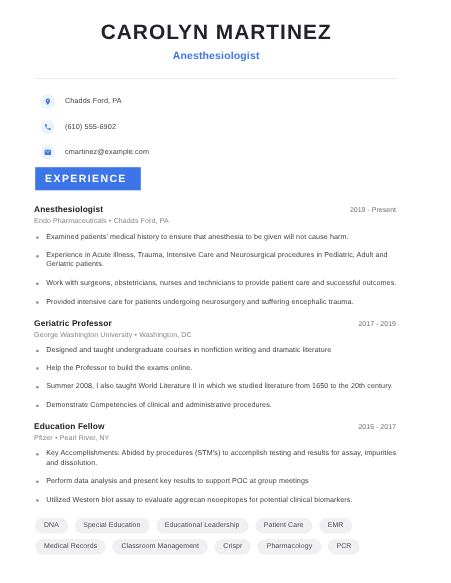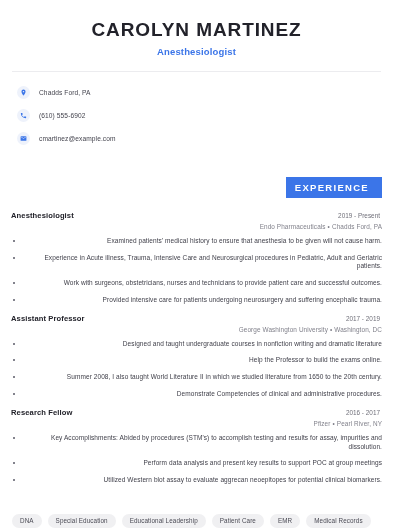--- a/index.html
+++ b/index.html
@@ -11,21 +11,21 @@
     width: 410px;
     height: 530px;
     font-family: "Liberation Sans", sans-serif;
     color: #2b2b33;
     overflow: hidden;
   }
   .page {
     width: 393px;
     height: 530px;
     box-sizing: border-box;
-    padding: 0 11px;
+    padding: 0 31px;
     position: relative;
   }
 
   
   .header {
     text-align: center;
     padding-top: 19px;
   }
   .name {
     font-size: 19px;
@@ -70,21 +70,21 @@
     margin-right: 9px;
   }
   .c-icon svg { display: block; }
   .c-text {
     font-size: 6.6px;
     color: #44444e;
     letter-spacing: 0.1px;
   }
 
   
-  .section { margin-top: 29px; text-align: right; }
+  .section { margin-top: 4px; }
   .banner {
     display: inline-block;
     background: #3b75e8;
     color: #ffffff;
     font-size: 9.5px;
     font-weight: bold;
     letter-spacing: 1.3px;
     padding: 5px 13px 5px 9px;
     margin-left: 1px;
   }
@@ -218,37 +218,37 @@
         <ul class="bullets">
           <li>Examined patients' medical history to ensure that anesthesia to be given will not cause harm.</li>
           <li>Experience in Acute illness, Trauma, Intensive Care and Neurosurgical procedures in Pediatric, Adult and Geriatric patients.</li>
           <li>Work with surgeons, obstetricians, nurses and technicians to provide patient care and successful outcomes.</li>
           <li>Provided intensive care for patients undergoing neurosurgery and suffering encephalic trauma.</li>
         </ul>
       </div>
 
       <div class="job">
         <div class="job-head">
-          <span class="job-title">Assistant Professor</span>
+          <span class="job-title">Geriatric Professor</span>
           <span class="job-dates">2017 - 2019</span>
         </div>
         <div class="job-sub">
           <span>George Washington University</span><span class="sep">•</span><span>Washington, DC</span>
         </div>
         <ul class="bullets">
           <li>Designed and taught undergraduate courses in nonfiction writing and dramatic literature</li>
           <li>Help the Professor to build the exams online.</li>
           <li>Summer 2008, I also taught World Literature II in which we studied literature from 1650 to the 20th century.</li>
           <li>Demonstrate Competencies of clinical and administrative procedures.</li>
         </ul>
       </div>
 
       <div class="job">
         <div class="job-head">
-          <span class="job-title">Research Fellow</span>
+          <span class="job-title">Education Fellow</span>
           <span class="job-dates">2016 - 2017</span>
         </div>
         <div class="job-sub">
           <span>Pfizer</span><span class="sep">•</span><span>Pearl River, NY</span>
         </div>
         <ul class="bullets">
           <li>Key Accomplishments: Abided by procedures (STM's) to accomplish testing and results for assay, impurities and dissolution.</li>
           <li>Perform data analysis and present key results to support POC at group meetings</li>
           <li>Utilized Western blot assay to evaluate aggrecan neoepitopes for potential clinical biomarkers.</li>
         </ul>

